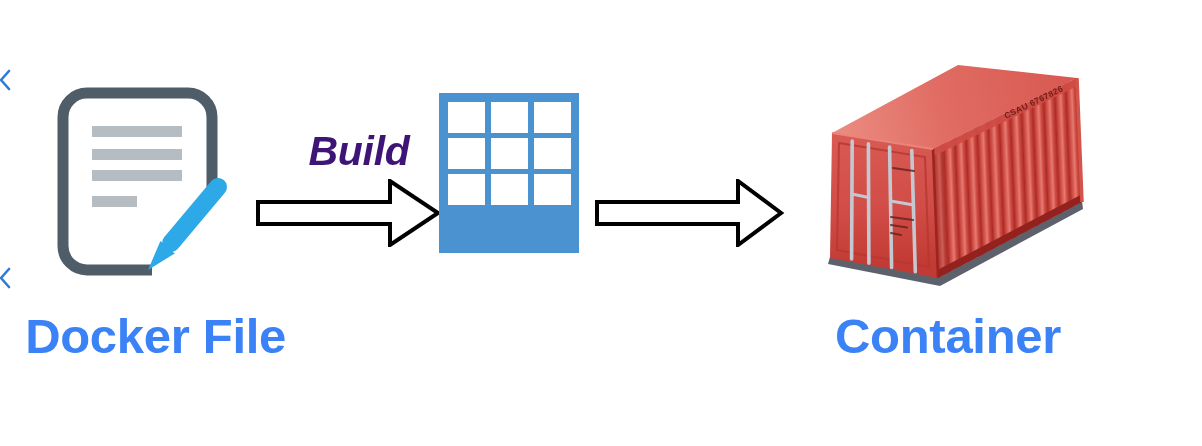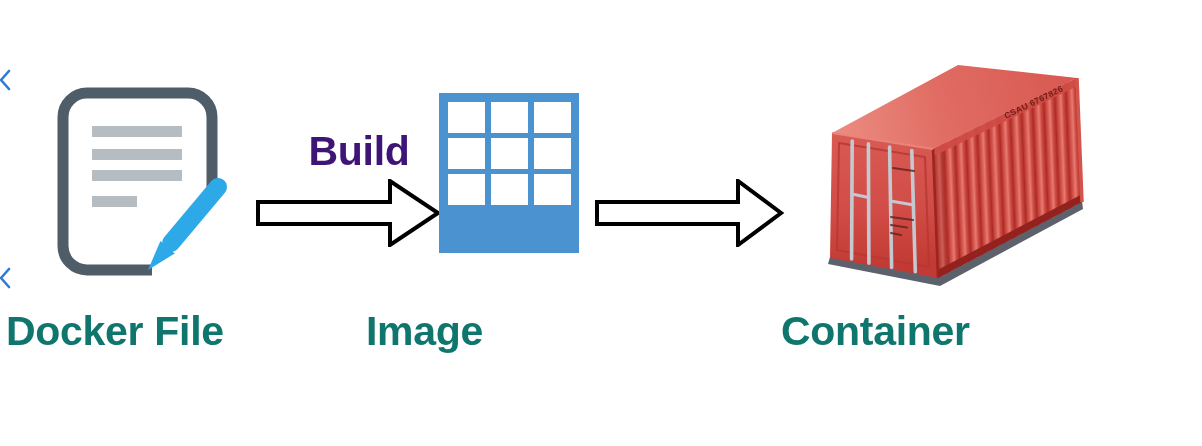--- a/index.html
+++ b/index.html
@@ -2,28 +2,28 @@
 <html><head>
 <meta charset="utf-8">
 <style>
   html,body{margin:0;padding:0;background:#ffffff;}
   .canvas{
     position:relative;width:1202px;height:446px;background:#ffffff;overflow:hidden;
     font-family:"Liberation Sans","DejaVu Sans",sans-serif;
   }
   .abs{position:absolute;}
   .node-label{
-    position:absolute;width:280px;text-align:left;
-    font-size:41px;font-weight:bold;letter-spacing:-0.3px;line-height:1.2;
-    color:#0f766e;white-space:nowrap;
+    position:absolute;width:280px;text-align:right;
+    font-size:49px;font-weight:bold;letter-spacing:-0.3px;line-height:1.2;
+    color:#3b82f6;white-space:nowrap;
   }
   .edge-label{
     position:absolute;width:200px;text-align:center;
     font-size:41px;font-weight:bold;letter-spacing:-0.3px;line-height:1.2;
-    color:#3e1576;white-space:nowrap;
+    color:#3e1576;white-space:nowrap;font-style:italic;
   }
 </style>
 </head>
 <body>
 
 <div class="canvas">
 
   <svg class="abs" style="left:0;top:68px" width="12" height="24" viewBox="0 0 12 24">
     <polyline points="9,3 1,12 9,21" fill="none" stroke="#2e7ad6" stroke-width="2.6" stroke-linecap="round" stroke-linejoin="round"></polyline>
   </svg>
@@ -123,16 +123,15 @@
       <line x1="70" y1="113" x2="91" y2="116"></line>
       <line x1="68" y1="162" x2="90" y2="165"></line>
       <line x1="68" y1="170" x2="84" y2="172.5"></line>
       <line x1="68" y1="178" x2="78" y2="180"></line>
     </g>
 
     <text transform="translate(183,64) rotate(-26.2)" font-size="8.5" font-weight="bold" fill="#6f1d1a" letter-spacing="0.4">CSAU 6767826</text>
   </svg>
 
   <div class="node-label" style="left:6px;top:307px">Docker File</div>
-  <div class="node-label" style="left:366px;top:307px">Image</div>
   <div class="node-label" style="left:781px;top:307px">Container</div>
 
 </div>
 
 </body></html>

